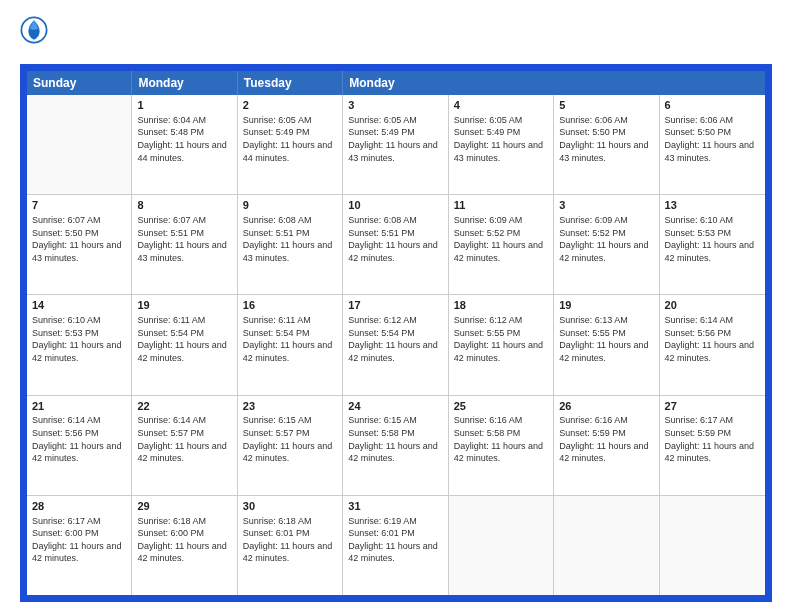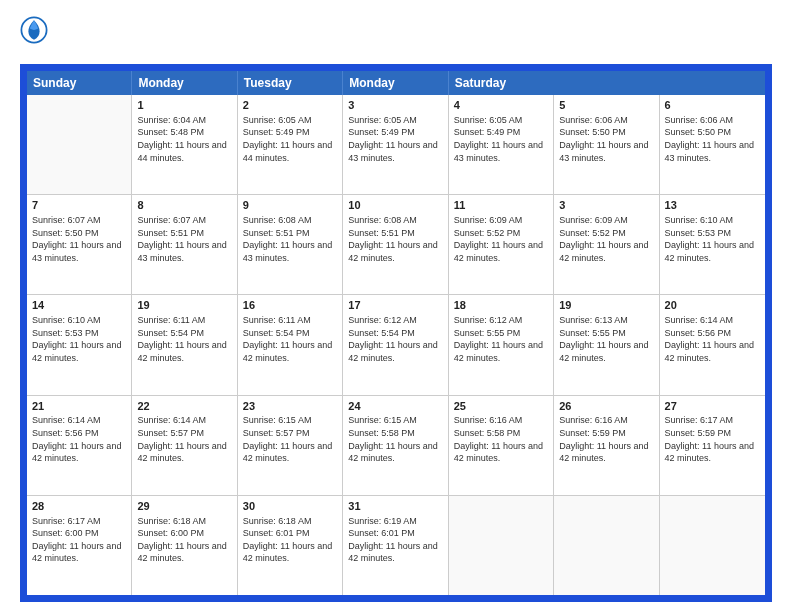--- a/index.html
+++ b/index.html
@@ -130,21 +130,20 @@
       <div class="location"></div>
     </div>
   </div>
 
   <div class="calendar">
     <div class="cal-header">
     <div class="cal-header-cell">Sunday</div>
         <div class="cal-header-cell">Monday</div>
         <div class="cal-header-cell">Tuesday</div>
         <div class="cal-header-cell">Monday</div>
-        <div class="cal-header-cell">Saturday</div>
       </div>
     <div class="cal-body">
     <div class="cal-row">
           <div class="cal-cell empty"></div>
           <div class="cal-cell">
             <div class="day-num">1</div>
             <div class="cell-text" style="white-space: pre-line;">Sunrise: 6:04 AM
 Sunset: 5:48 PM
 Daylight: 11 hours and 44 minutes.</div>
           </div>

